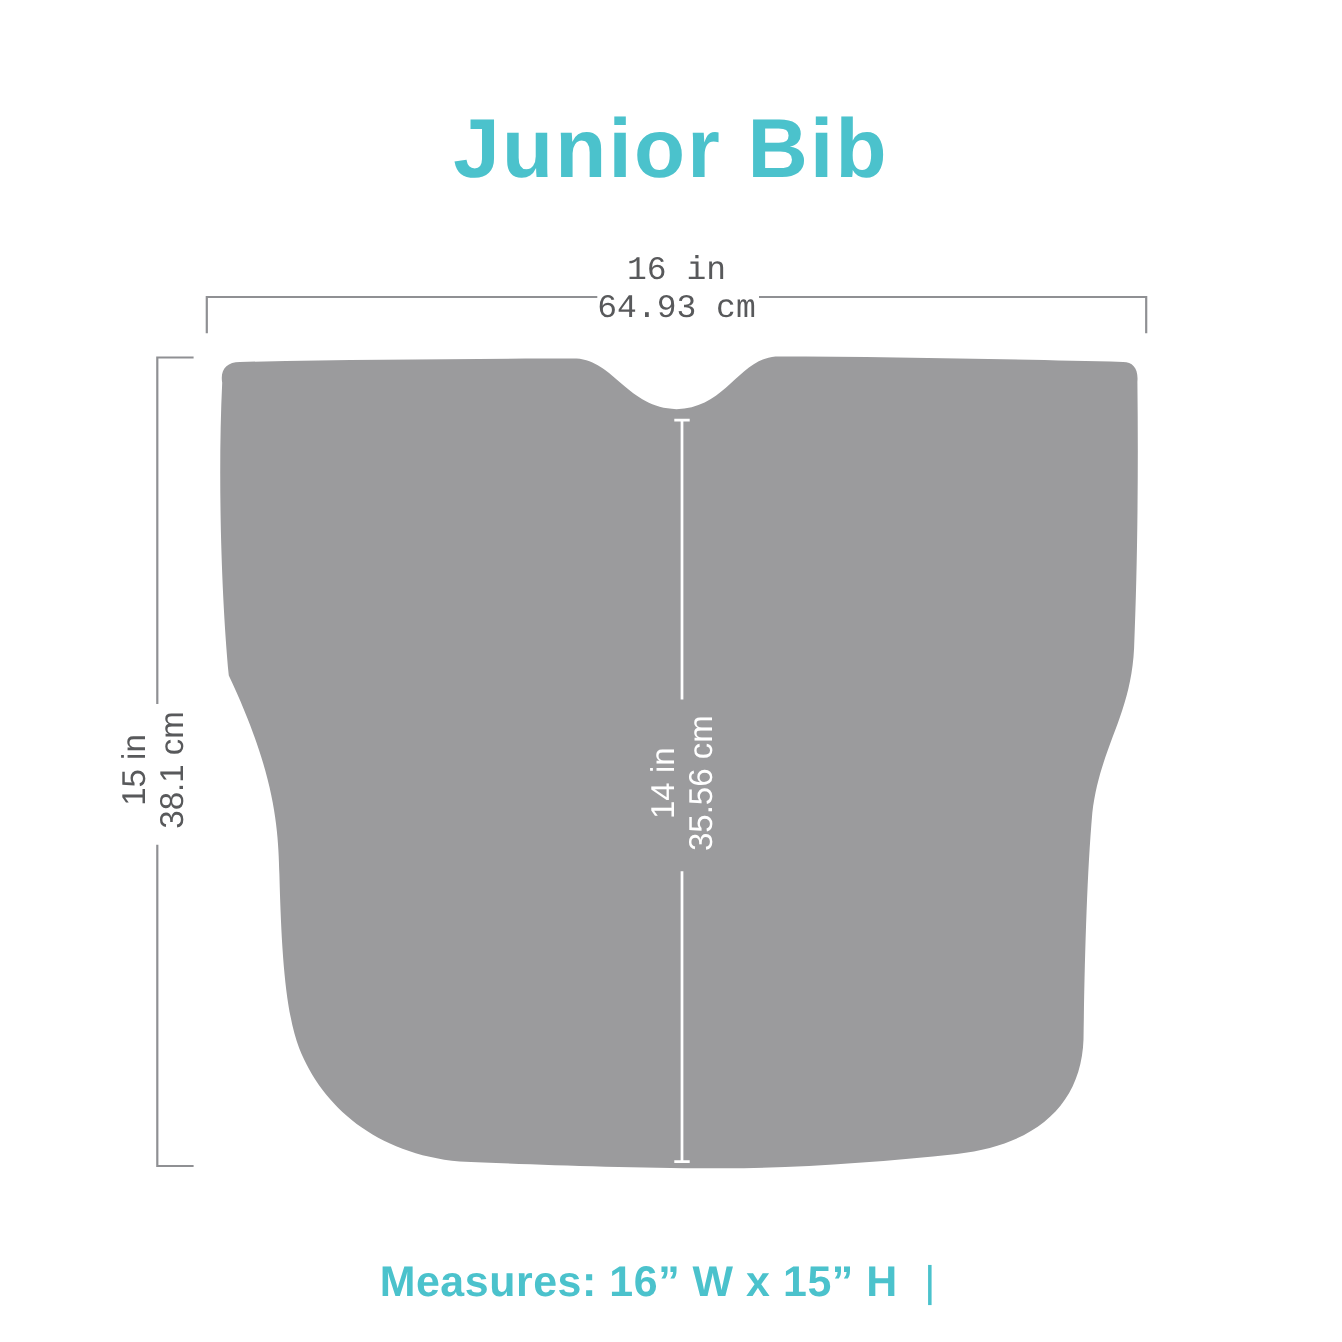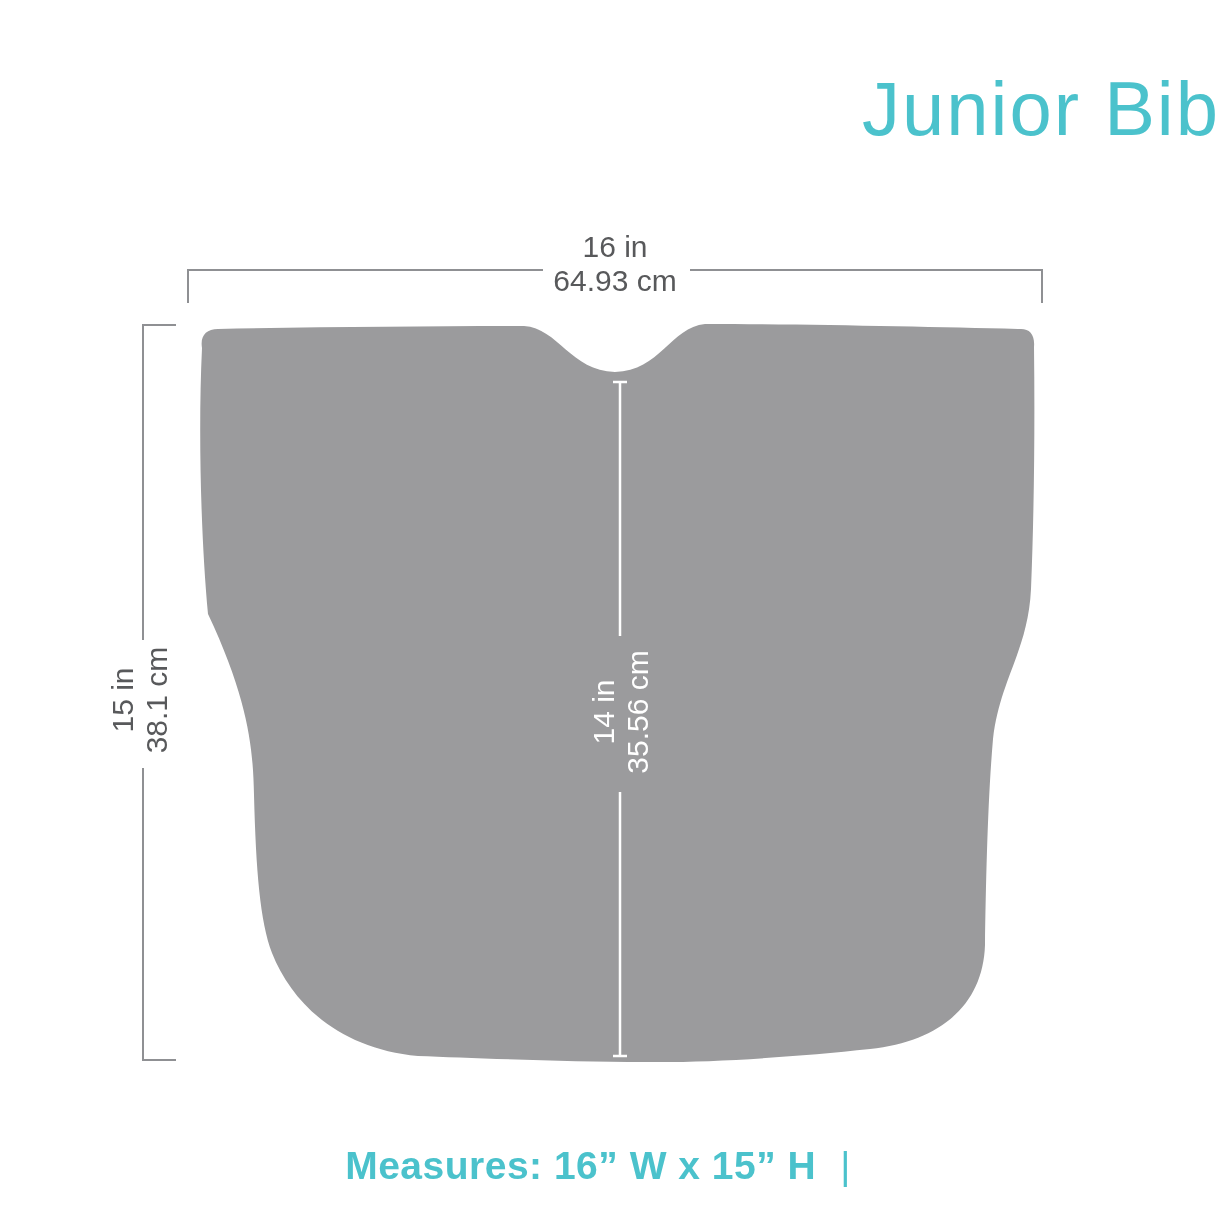--- a/index.html
+++ b/index.html
@@ -17,33 +17,34 @@
     width:1220px;height:1220px;
     background:#ffffff;
     overflow:hidden;
   }
   .diagram-svg{position:absolute;left:0;top:0;width:1220px;height:1220px;}
   .bib-path{fill:var(--bib-fill);stroke:none;}
   .dim-stroke{fill:none;stroke:var(--dim-line);stroke-width:2;}
   .inner-stroke{fill:none;stroke:var(--inner-line);stroke-width:2.5;}
 
   .page-title{
-    position:absolute;left:0;top:65px;width:100%;
-    text-align:right;
+    position:absolute;left:0;top:92px;width:100%;
+    text-align:center;
     color:var(--accent);
-    font-size:76px;font-weight:400;letter-spacing:2px;
+    font-size:76px;font-weight:700;letter-spacing:2px;
   }
   .dim-label{
     color:var(--dim-text);
     font-size:30px;font-weight:400;
     line-height:34px;text-align:center;white-space:nowrap;
   }
   .dim-label-top{
     position:absolute;left:615px;top:230px;
     transform:translateX(-50%);
+    font-family:Liberation Mono, monospace;
   }
   .dim-label-rot{
     position:absolute;
     transform:translate(-50%,-50%) rotate(-90deg);
   }
   .dim-label-left{left:140px;top:700px;}
   .dim-label-inner{left:621px;top:712px;color:var(--inner-line);}
   .footer-measures{
     position:absolute;left:0;top:1144px;width:100%;
     display:flex;justify-content:center;align-items:baseline;

